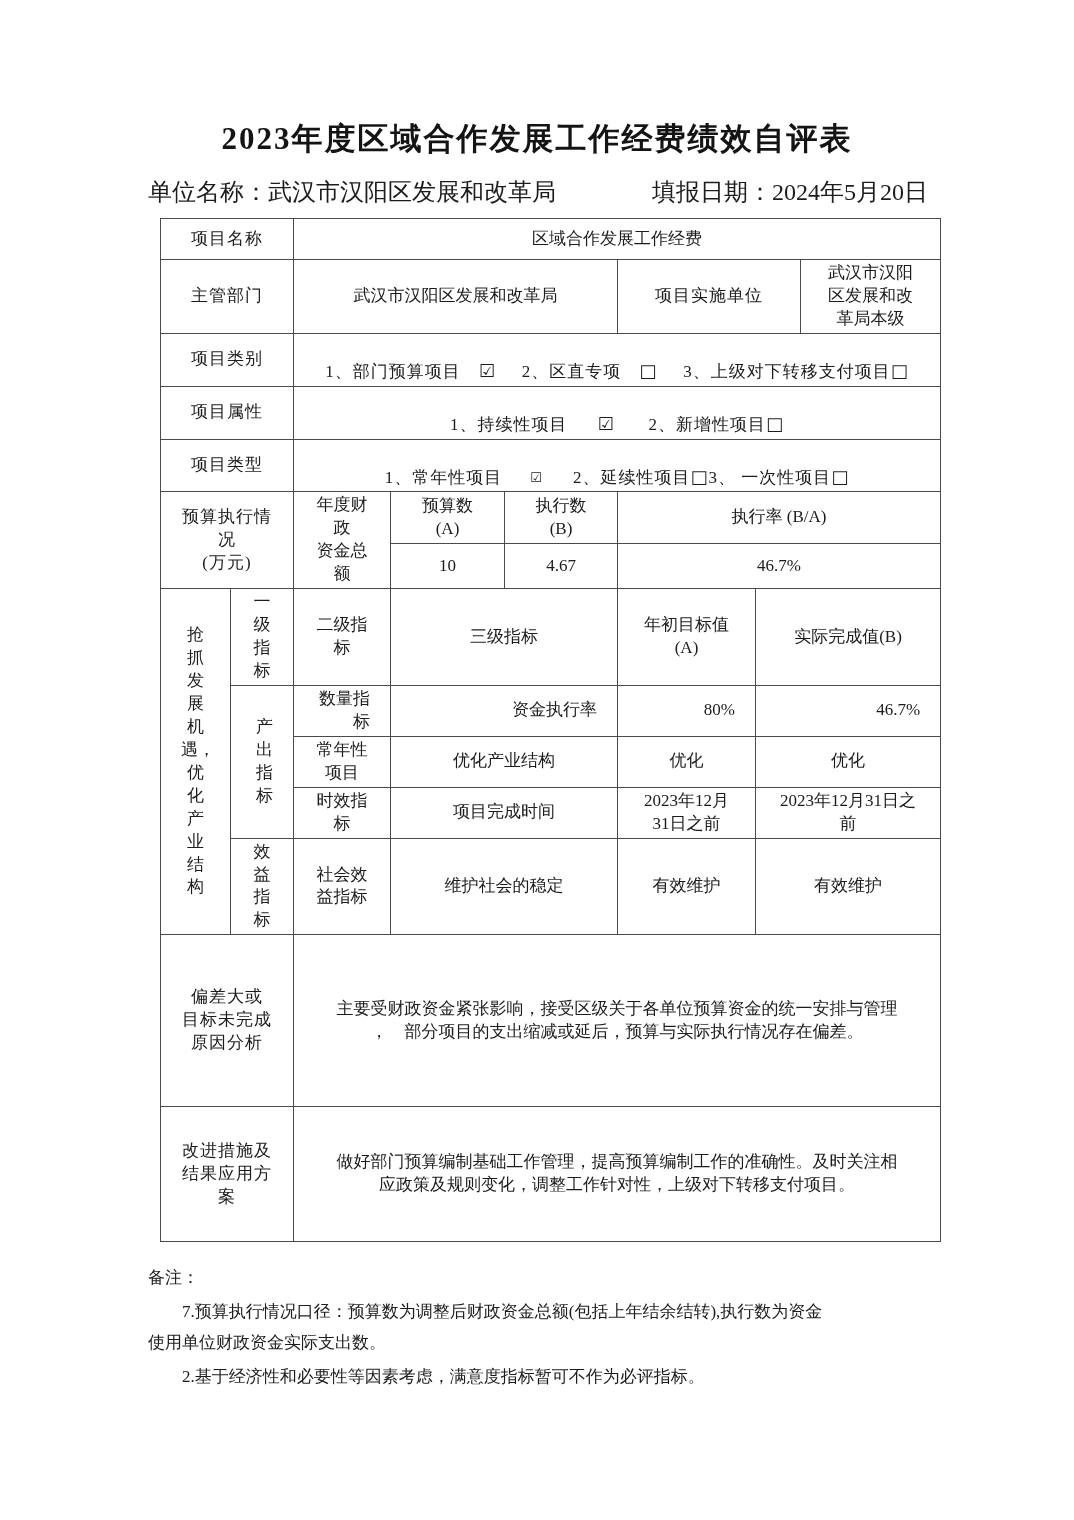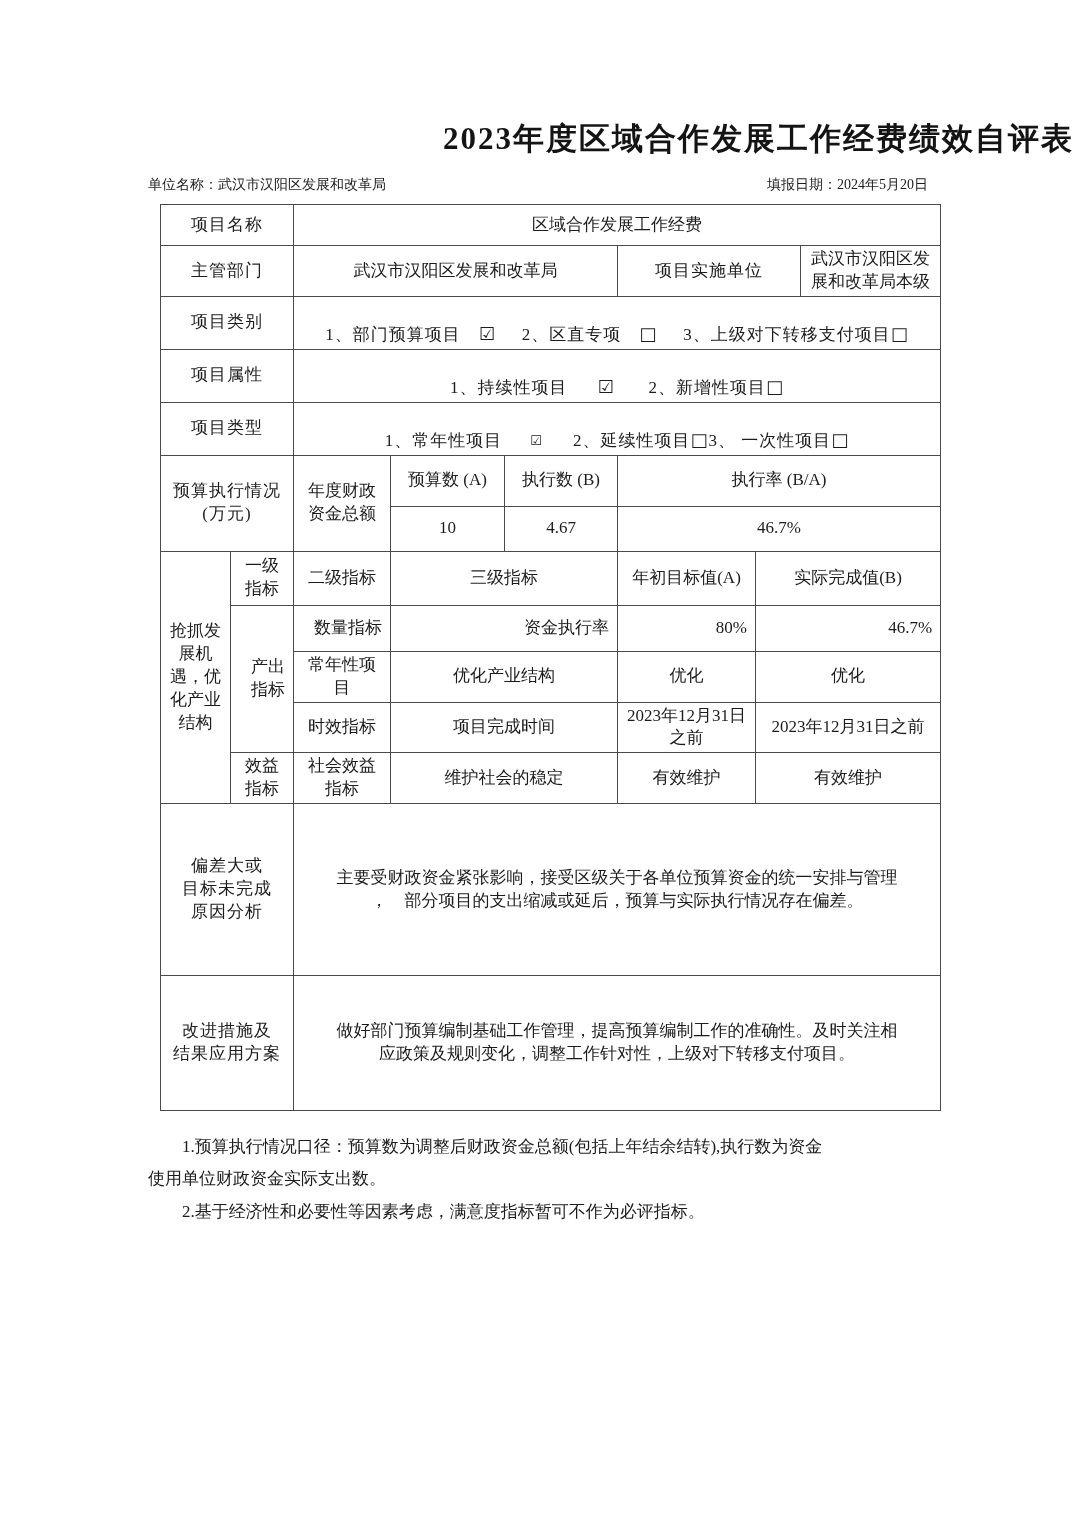--- a/index.html
+++ b/index.html
@@ -4,37 +4,37 @@
 <style>
   * { box-sizing: border-box; }
   html,body { margin:0; padding:0; }
   body {
     width:1074px; height:1520px; background:#ffffff;
     font-family:"Liberation Serif","DejaVu Serif",serif;
     color:#1c1c1c;
   }
   .page { position:relative; width:1074px; height:1520px; overflow:hidden; padding-top:118px; }
   .doc-title {
-    margin:0 0 16px 0; text-align:right;
+    margin:0 0 16px 0; text-align:center;
     font-size:31px; font-weight:bold; letter-spacing:2px; color:#141414;
   }
   .info-row {
     width:780px; margin:0 0 10px 148px;
     display:flex; justify-content:space-between;
-    font-size:14px;
+    font-size:24px;
   }
   table.form {
     border-collapse:collapse; table-layout:fixed;
     width:780px; margin-left:160px;
   }
   table.form td {
     border:1px solid #4a4a4a;
     font-size:17px; line-height:1.35;
     text-align:center; vertical-align:middle;
-    padding:2px 8px; white-space:pre-line;
+    padding:2px 20px; white-space:pre-line;
     overflow:hidden;
   }
   td.lbl { letter-spacing:1px; }
   td.optcell { text-align:left; padding-left:12px; letter-spacing:1px; }
   td.leftcell { text-align:left; padding:2px 3px;margin-left:18px; }
   td.para { text-align:left; padding:4px 10px; line-height:1.65; }
   td.para-center { text-align:center; padding:4px 10px; line-height:1.65; }
   .box { font-family:"DejaVu Sans",sans-serif; font-size:18px; margin:0 26px 0 18px; }
   .box.tight { margin:0; }
   .box.sm { font-size:13px; vertical-align:1px; }
@@ -169,18 +169,19 @@
     <tr class="r13">
       <td class="lbl" colspan="2">改进措施及
 结果应用方案</td>
       <td class="para-center" colspan="6">做好部门预算编制基础工作管理，提高预算编制工作的准确性。及时关注相
 应政策及规则变化，调整工作针对性，上级对下转移支付项目。</td>
     </tr>
   </tbody>
     </table>
 
   <div class="notes">
-    <p>1.预算执行情况口径：预算数为调整后财政资金总额(包括上年结余结转),执行数为资金
+    <p class="notes-label">备注：</p>
+    <p>7.预算执行情况口径：预算数为调整后财政资金总额(包括上年结余结转),执行数为资金
 使用单位财政资金实际支出数。</p>
     <p>2.基于经济性和必要性等因素考虑，满意度指标暂可不作为必评指标。</p>
   </div>
 
 </div>
 
 </body></html>

